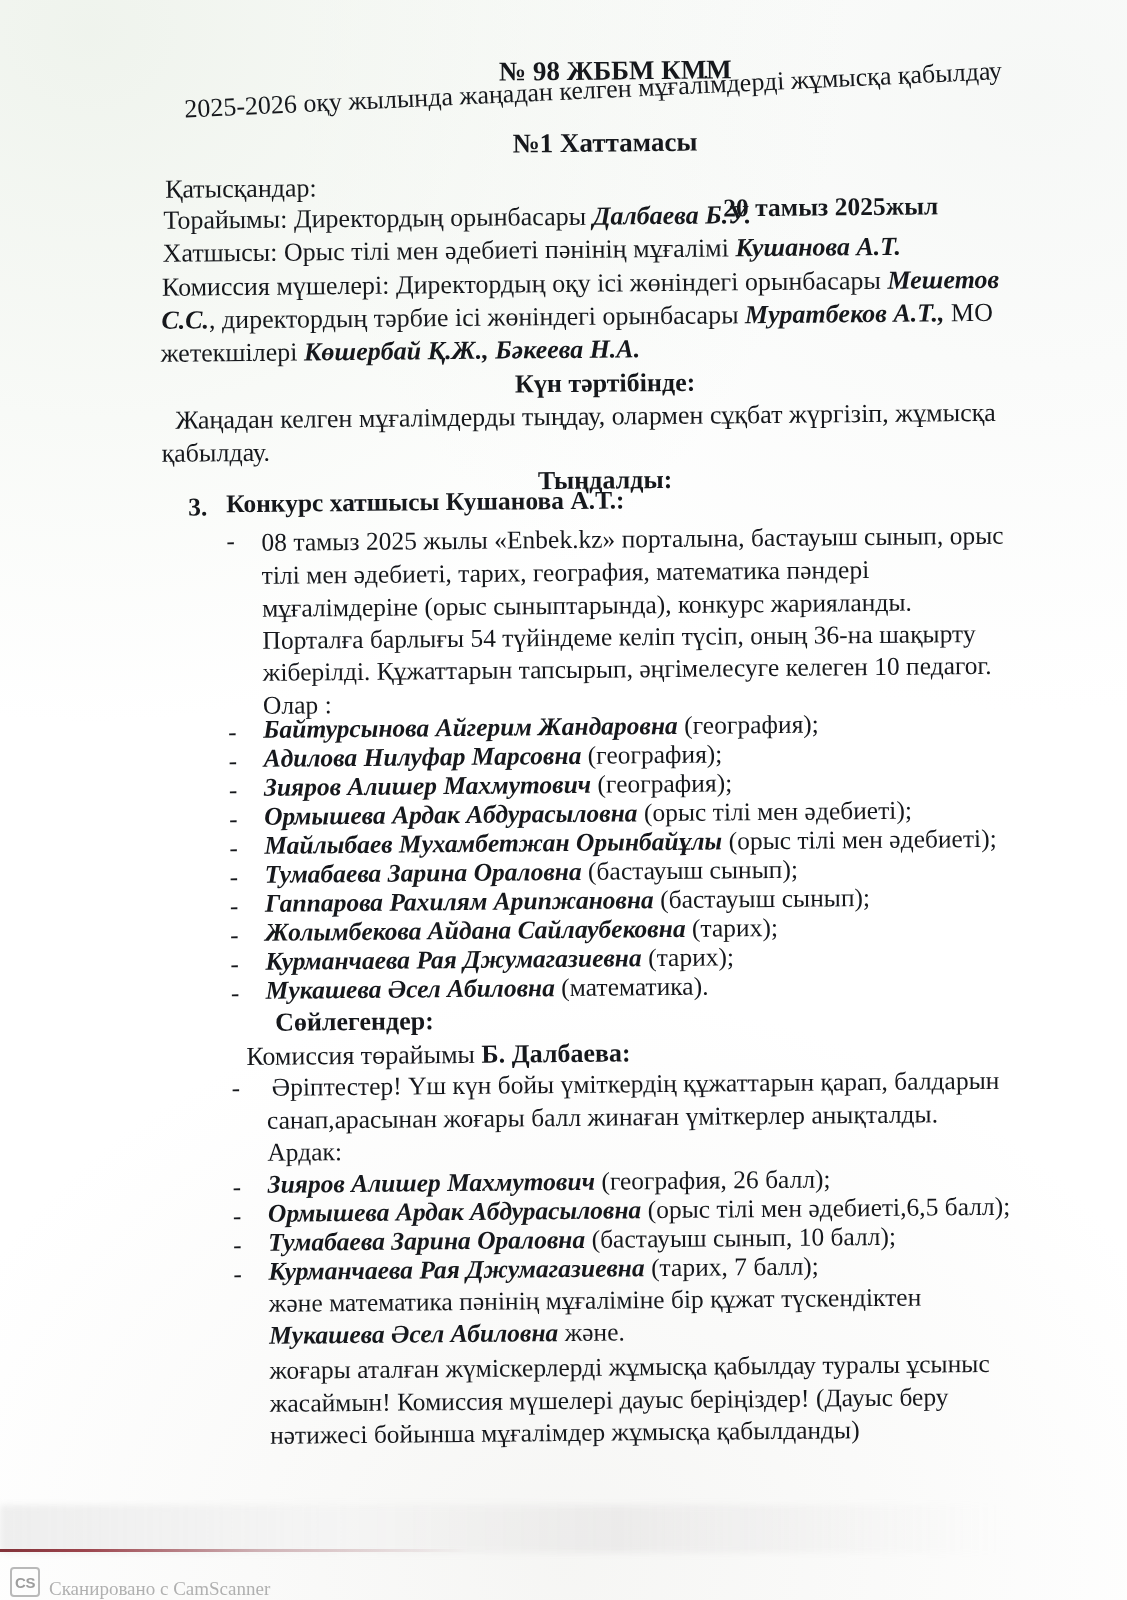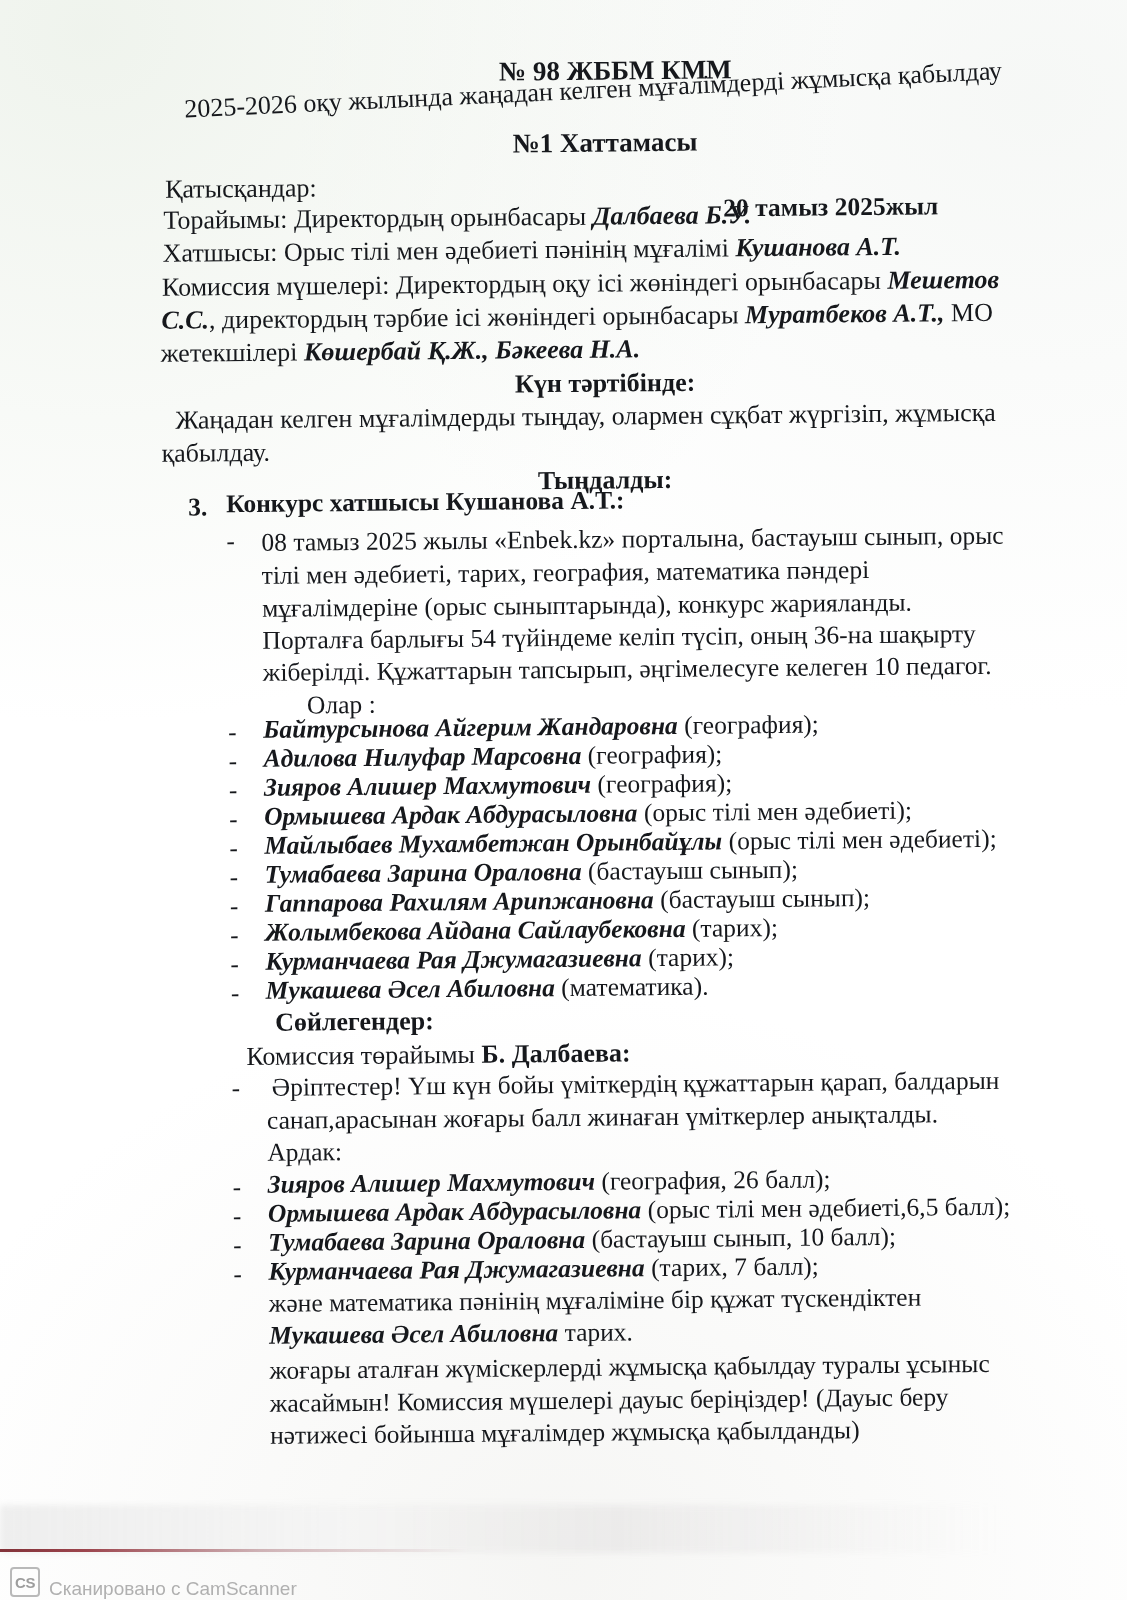--- a/index.html
+++ b/index.html
@@ -100,21 +100,21 @@
     font-family: "Liberation Sans", sans-serif;
     font-size: 15px;
     font-weight: bold;
     letter-spacing: -0.5px;
     display: flex;
     align-items: center;
     justify-content: center;
   }
   .cs-text {
     color: #b0b0b0;
-    font-family: Liberation Sans, sans-serif;
+    font-family: Liberation Serif, serif;
     font-size: 19px;
     margin-top: 14px;
   }
 </style>
 </head>
 <body>
 
 <div class="page">
 
   <div class="doc">
@@ -161,21 +161,21 @@
 
     <div class="line t-bold" style="left:228px; top:488px;">Конкурс хатшысы Кушанова А.Т.:</div>
 
     <div class="dash" style="left:228px; top:524px;">-</div>
 
     <div class="line t-body" style="left:263px; top:527px;">08 тамыз 2025 жылы «Enbek.kz» порталына, бастауыш сынып, орыс</div>
     <div class="line t-body" style="left:263px; top:560px;">тілі мен әдебиеті, тарих, география, математика пәндері</div>
     <div class="line t-body" style="left:263px; top:593px;">мұғалімдеріне (орыс сыныптарында), конкурс жарияланды.</div>
     <div class="line t-body" style="left:263px; top:625px;">Порталға барлығы 54 түйіндеме келіп түсіп, оның 36-на шақырту</div>
     <div class="line t-body" style="left:263px; top:657px;">жіберілді.  Құжаттарын тапсырып, әңгімелесуге келеген 10 педагог.</div>
-    <div class="line t-body" style="left:263px; top:690px;margin-left:44px;">Олар :</div>
+    <div class="line t-body" style="left:263px; top:690px;">Олар :</div>
 
     <div class="dash" style="left:228px; top:715px;">-</div>
     <div class="line t-body" style="left:263px; top:714px;">
       <span class="nm">Байтурсынова Айгерим Жандаровна</span><span> (география);</span>
     </div>
 
     <div class="dash" style="left:228px; top:744px;">-</div>
     <div class="line t-body" style="left:263px; top:743px;">
       <span class="nm">Адилова Нилуфар Марсовна</span><span> (география);</span>
     </div>
@@ -247,21 +247,21 @@
     </div>
 
     <div class="dash" style="left:228px; top:1257px;">-</div>
     <div class="line t-body" style="left:263px; top:1256px;">
       <span class="nm">Курманчаева Рая Джумагазиевна</span><span> (тарих, 7 балл);</span>
     </div>
 
     <div class="line t-body" style="left:263px; top:1288px;">және математика пәнінің мұғаліміне бір құжат түскендіктен</div>
 
     <div class="line t-body" style="left:263px; top:1320px;">
-      <span class="nm">Мукашева Әсел Абиловна</span><span> тарих.</span>
+      <span class="nm">Мукашева Әсел Абиловна</span><span> және.</span>
     </div>
 
     <div class="line t-body" style="left:263px; top:1355px;">жоғары аталған жүміскерлерді жұмысқа қабылдау туралы ұсыныс</div>
     <div class="line t-body" style="left:263px; top:1388px;">жасаймын! Комиссия мүшелері дауыс беріңіздер! (Дауыс беру</div>
     <div class="line t-body" style="left:263px; top:1420px;">нәтижесі бойынша мұғалімдер жұмысқа қабылданды)</div>
 
   </div>
 
   <div class="cs-smudge"></div>
   <div class="cs-rule"></div>

